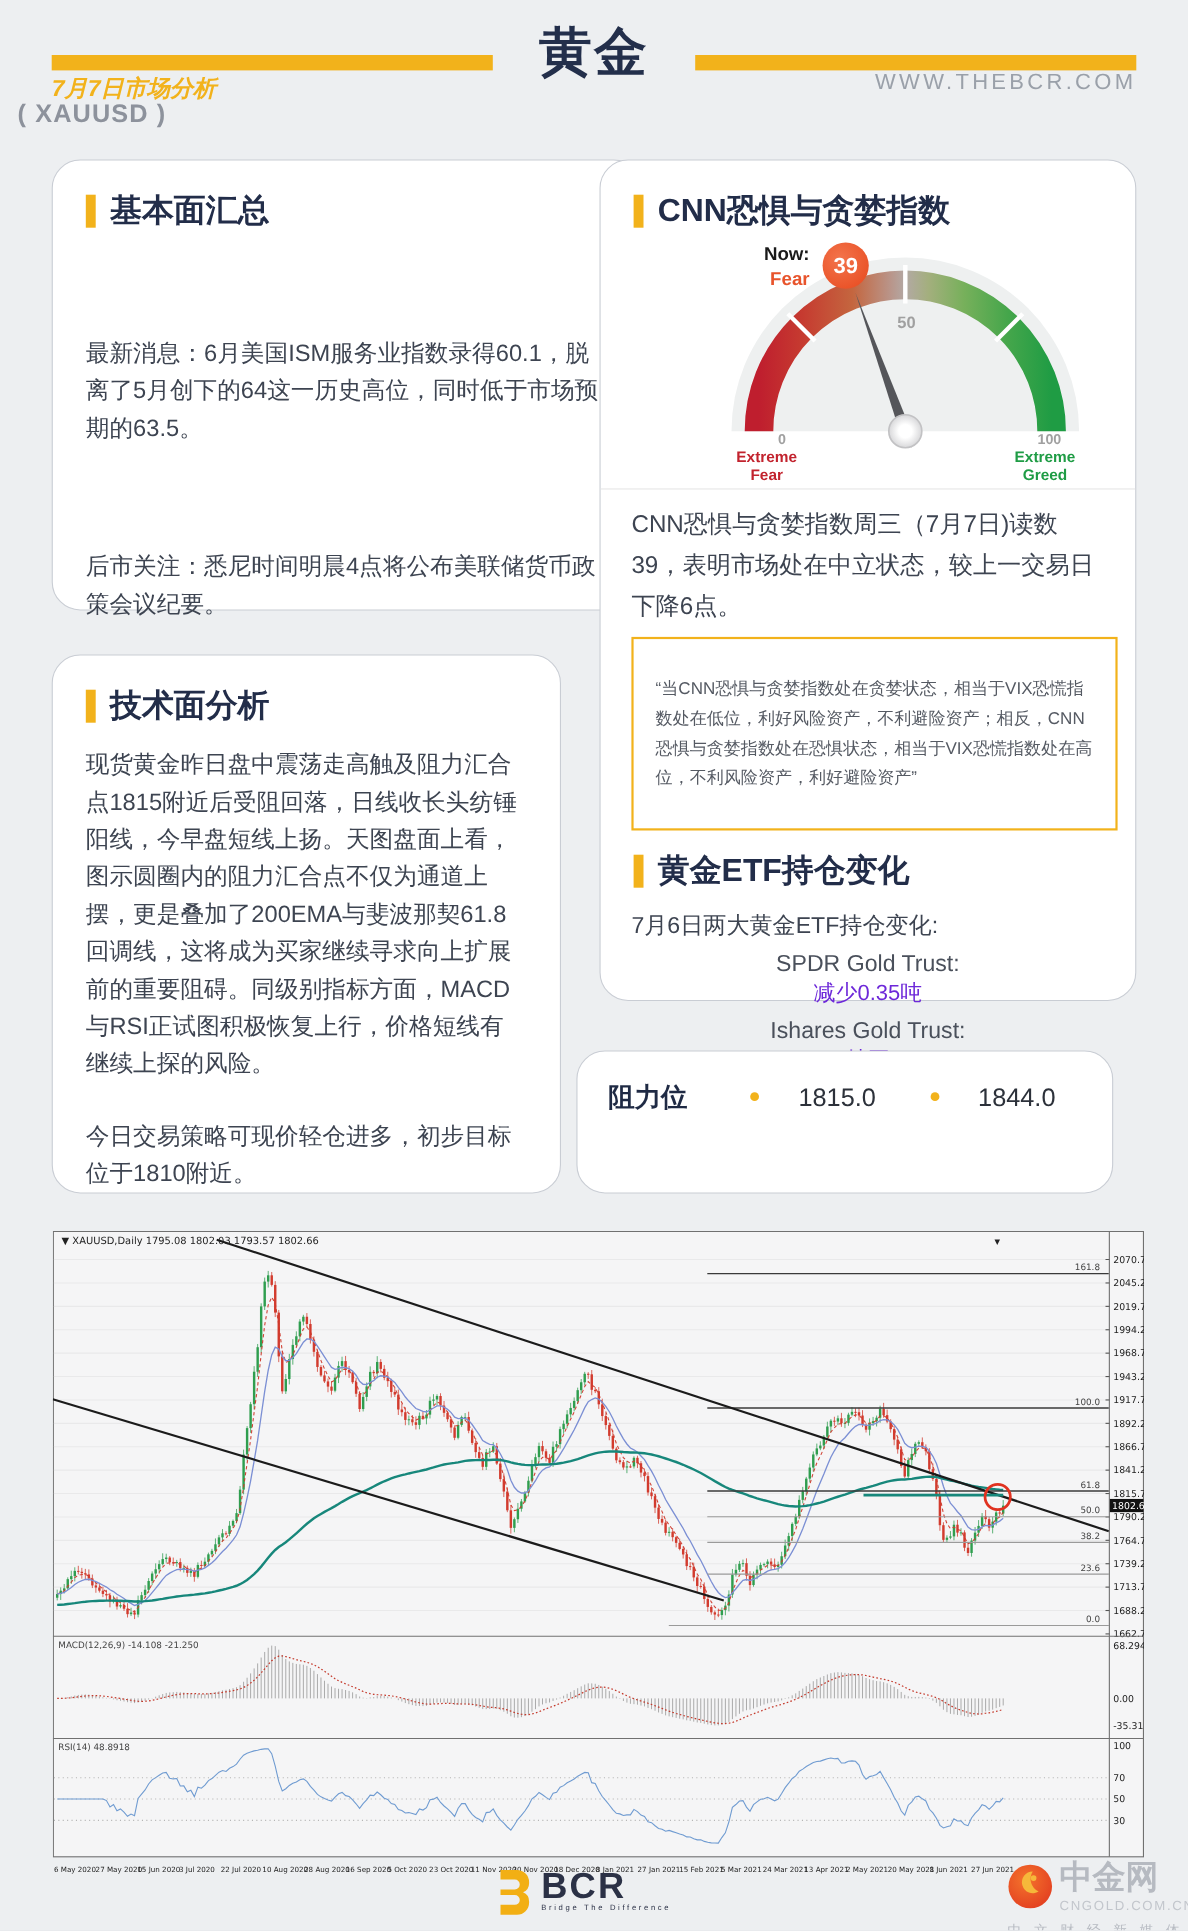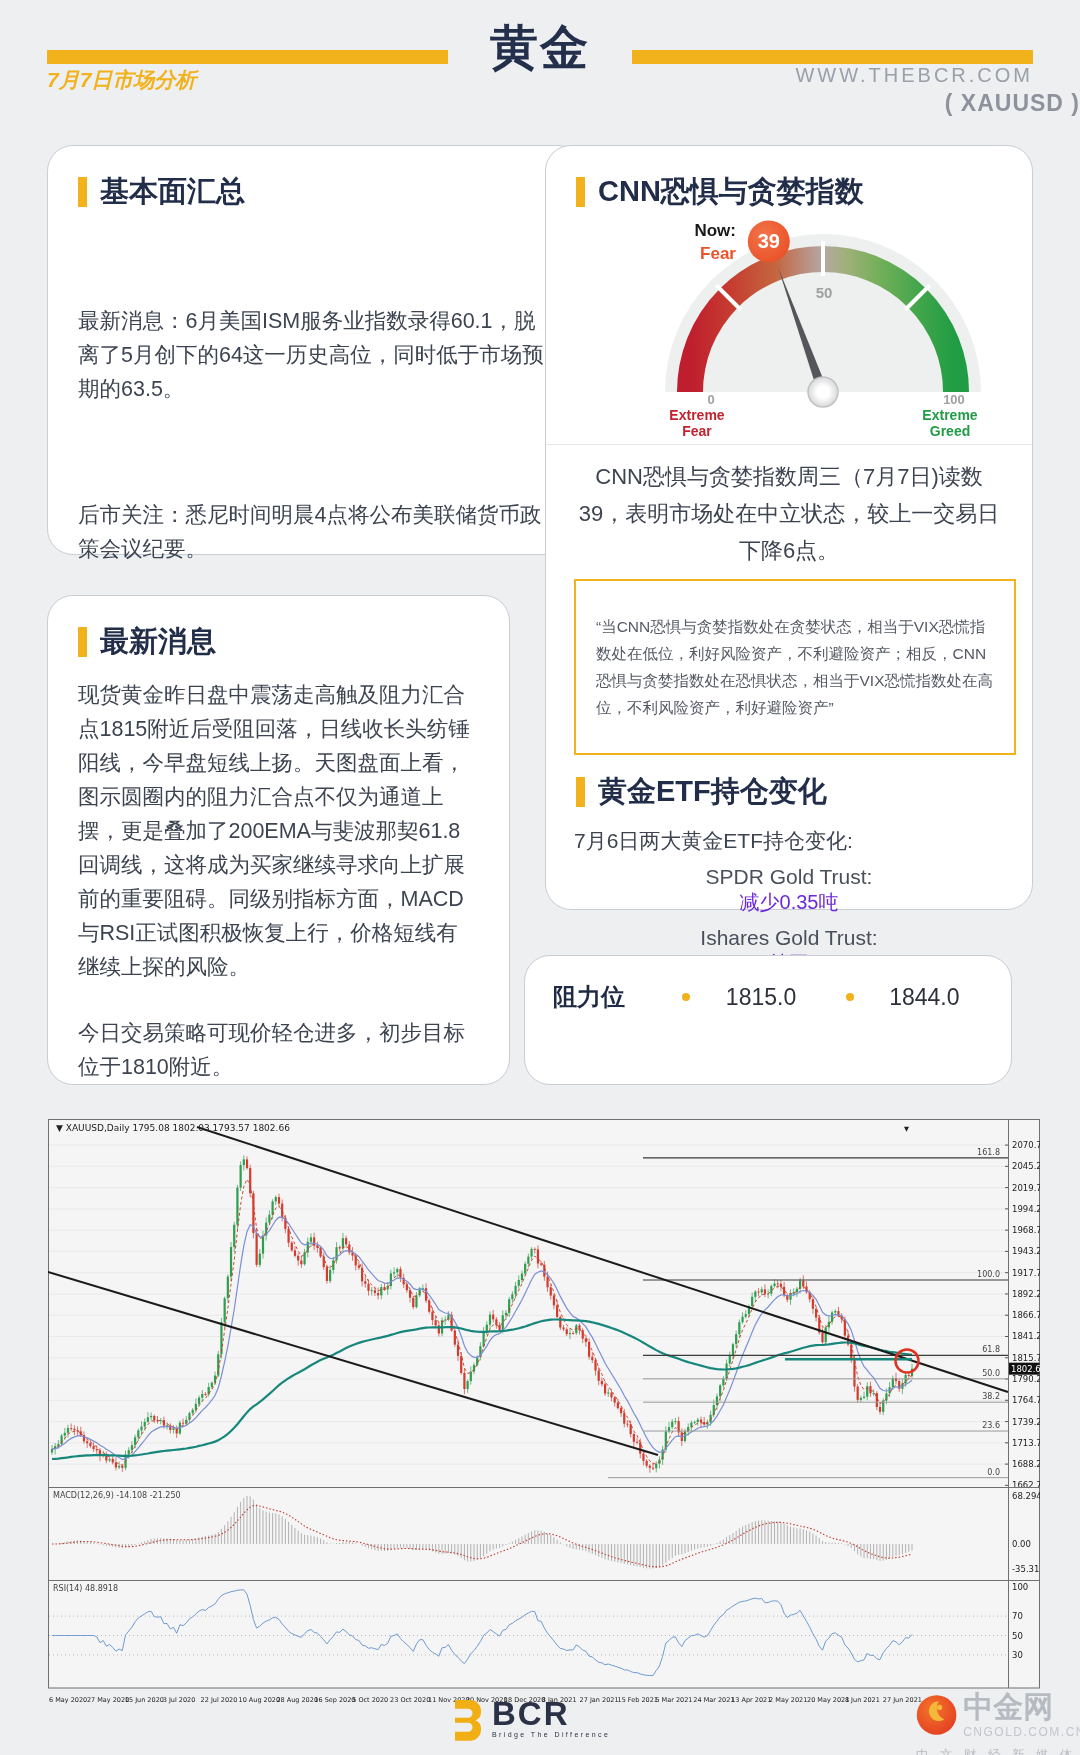--- a/index.html
+++ b/index.html
@@ -1,41 +1,41 @@
 <!DOCTYPE html>
 <html style="--accent: #F2B21B;"><head>
 <meta charset="utf-8">
 <style>
   html,body{margin:0;padding:0;background:#e4e6e9;}
   .page{position:relative;width:1080px;height:1755px;background:#edeff1;overflow:hidden;
         font-family:"Liberation Sans","DejaVu Sans",sans-serif;}
   .hbar{position:absolute;height:14px;background:var(--accent);}
   .date-label{position:absolute;left:47px;top:66px;font-size:21px;font-weight:bold;color:var(--accent);font-style:italic;}
   .main-title{position:absolute;left:0;right:0;top:16px;text-align:center;font-size:48px;font-weight:bold;color:#232f4b;letter-spacing:2px;}
-  .sub-title{position:absolute;left:1px;right:0;top:90px;text-align:right;font-size:23px;font-weight:bold;color:#8d929c;letter-spacing:1px;}
+  .sub-title{position:absolute;left:16px;right:0;top:90px;text-align:left;font-size:23px;font-weight:bold;color:#8d929c;letter-spacing:1px;}
   .website{position:absolute;right:47px;top:64px;font-size:20px;color:#9aa0a9;letter-spacing:3px;}
 
   .card{position:absolute;background:#ffffff;border:1px solid #c9cdd4;border-radius:26px;box-sizing:border-box;}
   .ctitle{display:flex;align-items:center;gap:13px;font-size:29px;font-weight:bold;color:#222d49;}
   .ctitle .bar{width:9px;height:30px;background:var(--accent);flex:0 0 auto;}
   .body-text{font-size:21.5px;line-height:34px;color:#3d4451;}
 
   .card-fund{left:47px;top:145px;width:537px;height:410px;padding:26px 30px;}
   .card-fund .body-text{margin-top:92px;}
   .card-fund .p2{}
 
   .card-tech{left:47px;top:595px;width:463px;height:490px;padding:26px 30px;}
   .card-tech .body-text{margin-top:16px;}
   .card-tech .p2{margin-top:32px;}
 
   .card-cnn{left:545px;top:145px;width:488px;height:765px;padding:26px 0 0 0;}
   .card-cnn .ctitle{padding:0 30px;}
   .gauge-wrap{margin:2px auto 0 auto;width:430px;height:228px;display:block;}
   .gauge-divider{border-bottom:1px solid #e6e6e6;margin-top:2px;}
-  .cnn-summary{margin:13px 28px 0 28px;font-size:22px;line-height:37px;color:#3d4451;text-align:center;}
+  .cnn-summary{margin:13px 28px 0 28px;font-size:22px;line-height:37px;color:#3d4451;}
   .quote-box{margin:10px 16px 0 28px;border:2px solid var(--accent);padding:32px 20px;
              font-size:15.5px;line-height:27px;color:#555a63;}
   .etf-title{margin:17px 0 0 0;padding:0 30px;}
   .etf-sub{margin:15px 28px 0 28px;font-size:21px;color:#3d4451;}
   .etf-row{display:flex;justify-content:space-between;align-items:center;margin:10px 28px 0 28px;flex-direction:column;}
   .etf-name{font-size:21px;color:#4a505b;}
   .etf-val{width:160px;text-align:center;font-size:20px;color:#6d28d9;}
 
   .card-lv{left:524px;top:955px;width:488px;height:130px;padding:19px 28px;}
   .lv-row{display:flex;align-items:center;height:44px;}
@@ -86,21 +86,21 @@
       <span class="bar"></span>
       <span>基本面汇总</span>
     </div>
     <div class="body-text">最新消息：6月美国ISM服务业指数录得60.1，脱离了5月创下的64这一历史高位，同时低于市场预期的63.5。</div>
     <div class="body-text p2">后市关注：悉尼时间明晨4点将公布美联储货币政策会议纪要。</div>
   </div>
 
   <div class="card card-tech">
     <div class="ctitle">
       <span class="bar"></span>
-      <span>最新消息</span>
+      <span>技术面分析</span>
     </div>
     <div class="body-text">现货黄金昨日盘中震荡走高触及阻力汇合点1815附近后受阻回落，日线收长头纺锤阳线，今早盘短线上扬。天图盘面上看，图示圆圈内的阻力汇合点不仅为通道上摆，更是叠加了200EMA与斐波那契61.8回调线，这将成为买家继续寻求向上扩展前的重要阻碍。同级别指标方面，MACD与RSI正试图积极恢复上行，价格短线有继续上探的风险。</div>
     <div class="body-text p2">今日交易策略可现价轻仓进多，初步目标位于1810附近。</div>
   </div>
 
   <div class="card card-cnn">
     <div class="ctitle">
       <span class="bar"></span>
       <span>CNN恐惧与贪婪指数</span>
     </div>

